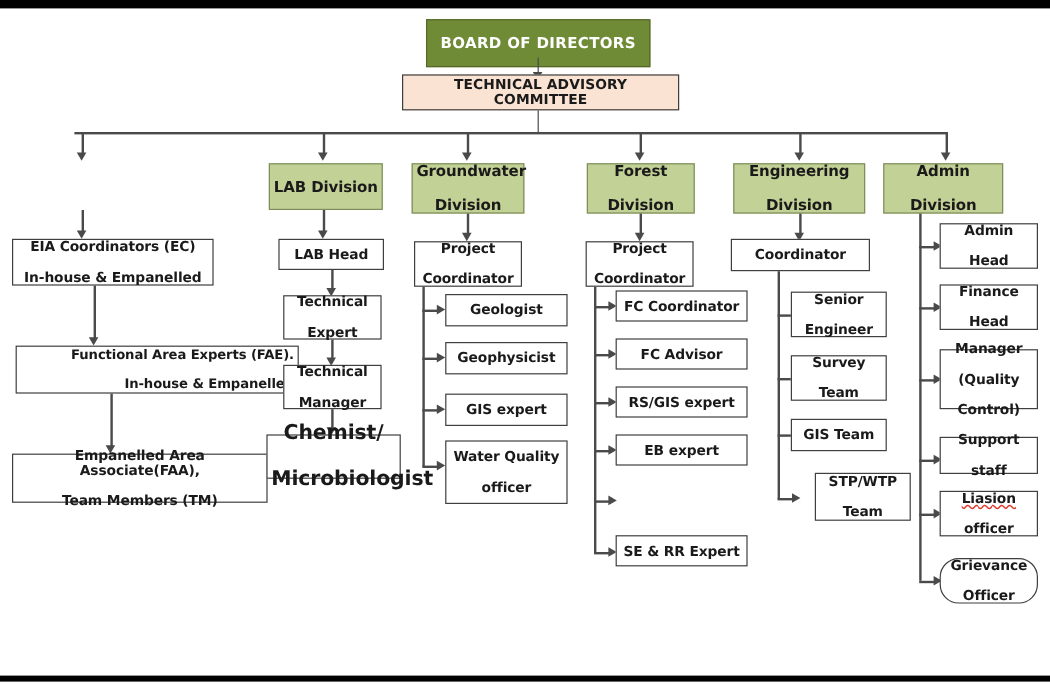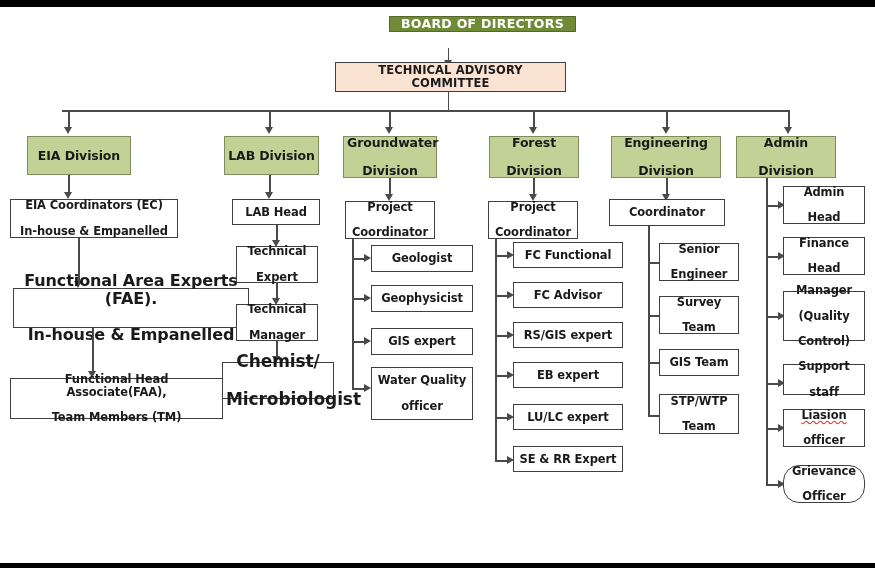--- a/index.html
+++ b/index.html
@@ -90,21 +90,21 @@
   }
 </style>
 </head>
 <body>
 
 <div id="page">
 
   <div class="edge-bar" id="top-bar"></div>
   <div class="edge-bar" id="bottom-bar"></div>
 
-  <div class="box root" style="left:355px; top:16px; width:187px; height:16px; font-size:12.5px;margin-left:34px;">
+  <div class="box root" style="left:355px; top:16px; width:187px; height:40px; font-size:12.5px;">
     <span>BOARD OF DIRECTORS</span>
   </div>
 
   <div class="line vline" style="left:447.5px; top:48px; height:14px;"></div>
   <div class="arrow-down" style="left:443.5px; top:60px;"></div>
 
   <div class="box committee" style="left:335px; top:62px; width:231px; height:30px; font-size:11.5px;">
     <span>TECHNICAL ADVISORY COMMITTEE</span>
   </div>
 
@@ -123,47 +123,44 @@
 
   <div class="line vline" style="left:533px; top:110px; height:19px;"></div>
   <div class="arrow-down" style="left:529.3px; top:127px;"></div>
 
   <div class="line vline" style="left:666px; top:110px; height:19px;"></div>
   <div class="arrow-down" style="left:662.3px; top:127px;"></div>
 
   <div class="line vline" style="left:788px; top:110px; height:19px;"></div>
   <div class="arrow-down" style="left:784.3px; top:127px;"></div>
 
-  <div class="box division" style="left:27px; top:136px; width:104px; height:39px; font-size:12.5px;">
-    <span>EIA Division</span>
-  </div>
   <div class="line vline" style="left:68px; top:175px; height:19px;"></div>
   <div class="arrow-down" style="left:64.3px; top:192px;"></div>
 
   <div class="box" style="left:10px; top:199px; width:168px; height:39px; font-size:11.5px;">
     <span>
       <span>EIA Coordinators (EC)</span><br>
       <span>In-house &amp; Empanelled</span>
     </span>
   </div>
   <div class="line vline" style="left:78px; top:238px; height:45px;"></div>
   <div class="arrow-down" style="left:74.3px; top:281px;"></div>
 
-  <div class="box" style="left:13px; top:288px; width:236px; height:40px; font-size:16px;">
+  <div class="box" style="left:13px; top:288px; width:236px; height:40px; font-size:11px;text-align:right;">
     <span>
       <span>Functional Area Experts (FAE).</span><br>
       <span>In-house &amp; Empanelled</span>
     </span>
   </div>
   <div class="line vline" style="left:92px; top:328px; height:45px;"></div>
   <div class="arrow-down" style="left:88.3px; top:371px;"></div>
 
   <div class="box" style="left:10px; top:378px; width:213px; height:41px; font-size:11.5px;">
     <span>
-      <span>Functional Head Associate(FAA),</span><br>
+      <span>Empanelled Area Associate(FAA),</span><br>
       <span>Team Members (TM)</span>
     </span>
   </div>
 
   <div class="box division" style="left:224px; top:136px; width:95px; height:39px; font-size:12.5px;">
     <span>LAB Division</span>
   </div>
   <div class="line vline" style="left:269px; top:175px; height:19px;"></div>
   <div class="arrow-down" style="left:265.3px; top:192px;"></div>
 
@@ -256,21 +253,21 @@
     <span>
       <span>Project</span><br>
       <span>Coordinator</span>
     </span>
   </div>
   <div class="line vline" style="left:495px; top:239px; height:222px;"></div>
 
   <div class="line hline" style="left:495px; top:255px; width:14px;"></div>
   <div class="arrow-right" style="left:507px; top:250.5px;"></div>
   <div class="box" style="left:513px; top:242px; width:110px; height:26px; font-size:11.5px;">
-    <span>FC Functional</span>
+    <span>FC Coordinator</span>
   </div>
 
   <div class="line hline" style="left:495px; top:295px; width:14px;"></div>
   <div class="arrow-right" style="left:507px; top:290.5px;"></div>
   <div class="box" style="left:513px; top:282px; width:110px; height:26px; font-size:11.5px;">
     <span>FC Advisor</span>
   </div>
 
   <div class="line hline" style="left:495px; top:335px; width:14px;"></div>
   <div class="arrow-right" style="left:507px; top:330.5px;"></div>
@@ -279,23 +276,20 @@
   </div>
 
   <div class="line hline" style="left:495px; top:375px; width:14px;"></div>
   <div class="arrow-right" style="left:507px; top:370.5px;"></div>
   <div class="box" style="left:513px; top:362px; width:110px; height:26px; font-size:11.5px;">
     <span>EB expert</span>
   </div>
 
   <div class="line hline" style="left:495px; top:417px; width:14px;"></div>
   <div class="arrow-right" style="left:507px; top:412.5px;"></div>
-  <div class="box" style="left:513px; top:404px; width:110px; height:26px; font-size:11.5px;">
-    <span>LU/LC expert</span>
-  </div>
 
   <div class="line hline" style="left:495px; top:460px; width:14px;"></div>
   <div class="arrow-right" style="left:507px; top:455.5px;"></div>
   <div class="box" style="left:513px; top:446px; width:110px; height:26px; font-size:11.5px;">
     <span>SE &amp; RR Expert</span>
   </div>
 
   <div class="box division" style="left:611px; top:136px; width:110px; height:42px; font-size:12.5px;">
     <span>
       <span>Engineering</span><br>
@@ -329,21 +323,21 @@
   </div>
 
   <div class="line hline" style="left:648px; top:362px; width:14px;"></div>
   <div class="arrow-right" style="left:660px; top:357.5px;"></div>
   <div class="box" style="left:659px; top:349px; width:80px; height:27px; font-size:11.5px;">
     <span>GIS Team</span>
   </div>
 
   <div class="line hline" style="left:648px; top:415px; width:14px;"></div>
   <div class="arrow-right" style="left:660px; top:410.5px;"></div>
-  <div class="box" style="left:659px; top:394px; width:80px; height:40px; font-size:11.5px;">
+  <div class="box" style="left:679px; top:394px; width:80px; height:40px; font-size:11.5px;">
     <span>
       <span>STP/WTP</span><br>
       <span>Team</span>
     </span>
   </div>
 
   <div class="box division" style="left:736px; top:136px; width:100px; height:42px; font-size:12.5px;">
     <span>
       <span>Admin</span><br>
       <span>Division</span>

